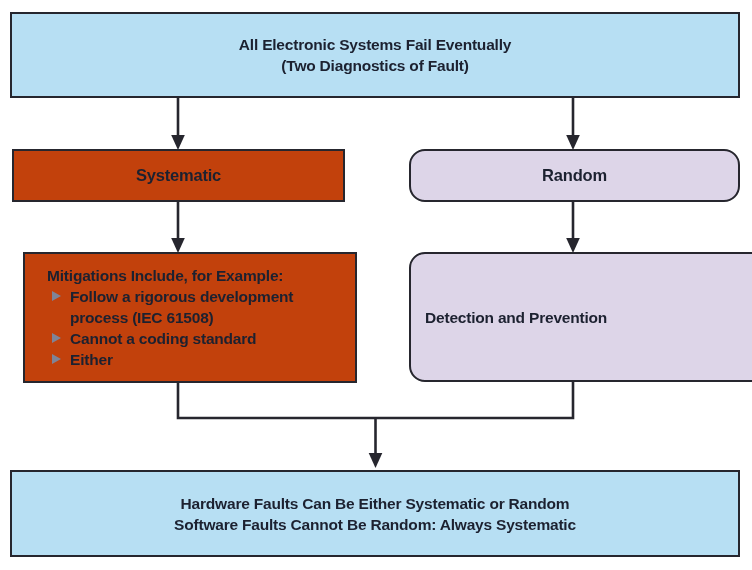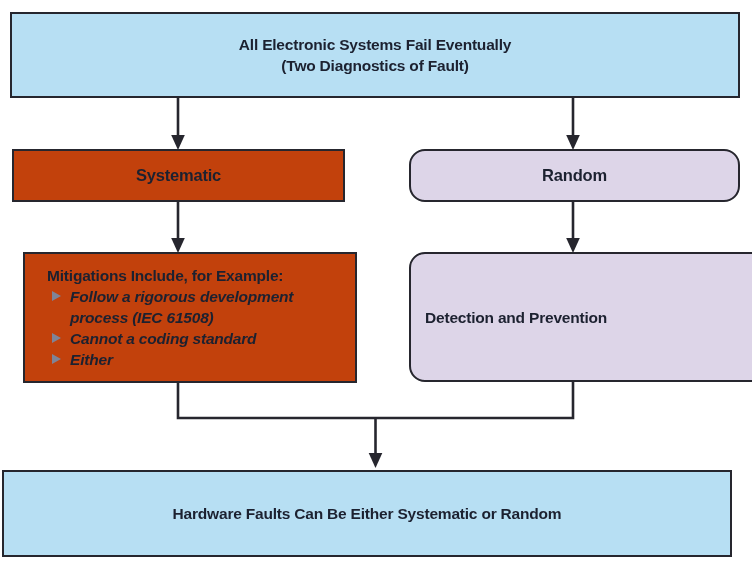--- a/index.html
+++ b/index.html
@@ -35,42 +35,42 @@
   .box.centered { align-items: center; text-align: center; }
   .fill-blue       { background: #b7dff3; }
   .fill-blue-light { background: #c2410c; }
   .fill-purple     { background: #ddd5e8; border-radius: 16px; }
 
   .box-top    { left: 10px;  top: 12px;  width: 730px; height: 86px;  font-size: 15.5px; line-height: 21px; }
   .box-sys    { left: 12px;  top: 149px; width: 333px; height: 53px;  font-size: 16.5px; }
   .box-rnd    { left: 409px; top: 149px; width: 331px; height: 53px;  font-size: 16.5px; }
   .box-sysdet { left: 11px;  top: 252px; width: 334px; height: 131px; font-size: 15.5px; line-height: 21px; padding-left: 22px; padding-right: 8px; margin-left: 12px; }
   .box-rnddet { left: 409px; top: 252px; width: 373px; height: 130px; font-size: 15.5px; line-height: 21px; padding-left: 14px; padding-right: 8px; }
-  .box-bottom { left: 2px;  top: 470px; width: 730px; height: 87px;  font-size: 15.5px; line-height: 21px; }
+  .box-bottom { left: 10px;  top: 470px; width: 730px; height: 87px;  font-size: 15.5px; line-height: 21px; }
 
   .detail-title { font-weight: bold; }
   ul.bullets {
     margin: 0;
     padding: 0;
     list-style: none;
   }
   ul.bullets li {
     display: flex;
     align-items: flex-start;
   }
   .bullet-marker {
     flex: 0 0 auto;
     width: 0; height: 0;
     border-left: 9px solid #7e8498;
     border-top: 5.5px solid transparent;
     border-bottom: 5.5px solid transparent;
     margin: 5px 9px 0 5px;
   }
   .bullet-text { display: inline-block; }
-  .box-sysdet .bullet-text { max-width: 252px; font-style: italic; }
+  .box-sysdet .bullet-text { max-width: 252px; }
 </style>
 </head>
 <body>
 
 <div class="stage">
 
   <svg class="connectors" viewBox="0 0 752 570" xmlns="http://www.w3.org/2000/svg">
     <g stroke="#26262e" stroke-width="2.6" fill="#26262e">
 
       <g>
@@ -132,15 +132,16 @@
       </li>
     </ul>
   </div>
 
   <div class="box fill-purple box-rnddet">
     <div class="detail-title">Detection and Prevention</div>
   </div>
 
   <div class="box centered fill-blue box-bottom">
     <div>Hardware Faults Can Be Either Systematic or Random</div>
+    <div>Software Faults Cannot Be Random: Always Systematic</div>
   </div>
 
 </div>
 
 </body></html>

